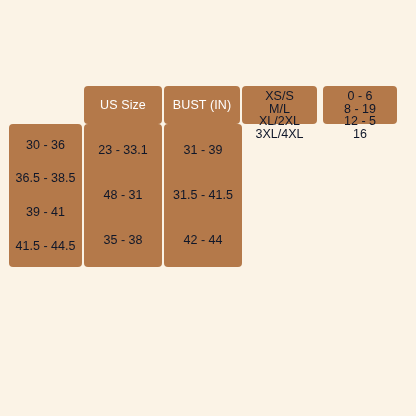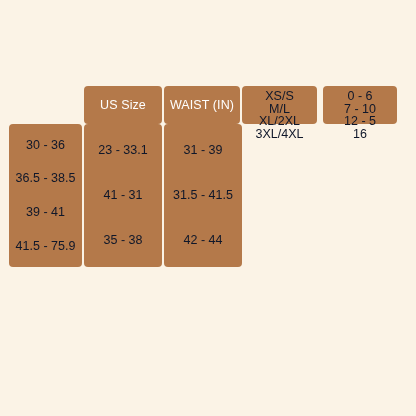--- a/index.html
+++ b/index.html
@@ -84,46 +84,46 @@
 </style>
 </head>
 <body>
 
 <div id="size-chart">
   <div class="chart-grid">
 
     <div class="corner-spacer gap-wide"></div>
 
     <div class="block header-cell gap-thin">US Size</div>
-    <div class="block header-cell gap-thin">WAIST (IN)</div>
+    <div class="block header-cell gap-thin">BUST (IN)</div>
 
     <div class="block body-col gap-wide">
       <div class="body-cell">XS/S</div>
       <div class="body-cell">M/L</div>
       <div class="body-cell">XL/2XL</div>
       <div class="body-cell">3XL/4XL</div>
     </div>
 
     <div class="block body-col gap-thin">
       <div class="body-cell">0 - 6</div>
-      <div class="body-cell">7 - 10</div>
+      <div class="body-cell">8 - 19</div>
       <div class="body-cell">12 - 5</div>
       <div class="body-cell">16</div>
     </div>
 
     <div class="block body-col gap-thin">
       <div class="body-cell">30 - 36</div>
       <div class="body-cell">36.5 - 38.5</div>
       <div class="body-cell">39 - 41</div>
-      <div class="body-cell">41.5 - 75.9</div>
+      <div class="body-cell">41.5 - 44.5</div>
     </div>
 
     <div class="block body-col gap-thin">
       <div class="body-cell">23 - 33.1</div>
-      <div class="body-cell">41 - 31</div>
+      <div class="body-cell">48 - 31</div>
       <div class="body-cell">35 - 38</div>
     </div>
 
     <div class="block body-col">
       <div class="body-cell">31 - 39</div>
       <div class="body-cell">31.5 - 41.5</div>
       <div class="body-cell">42 - 44</div>
     </div>
 
   </div>

